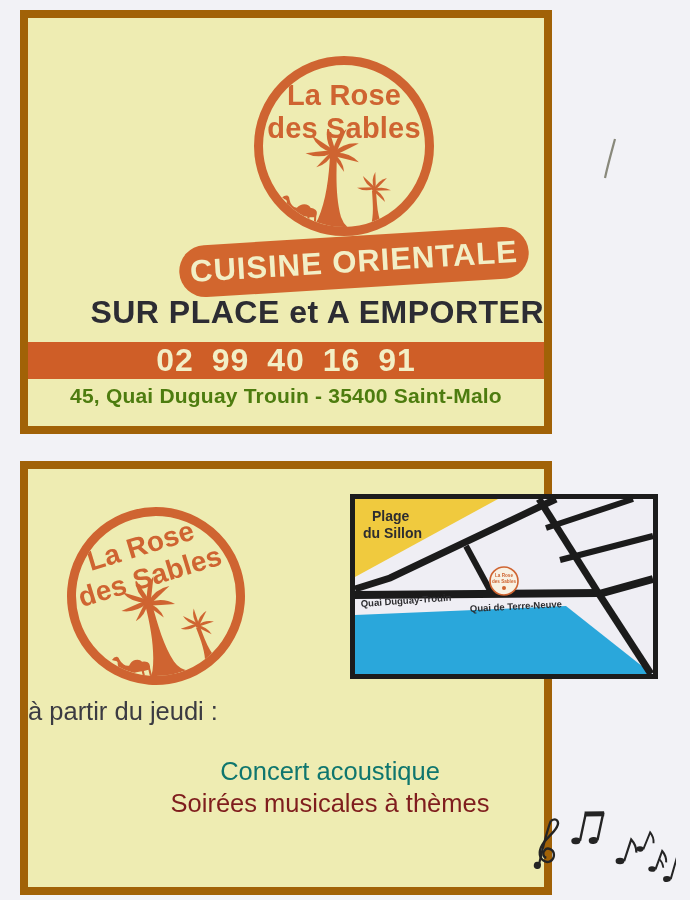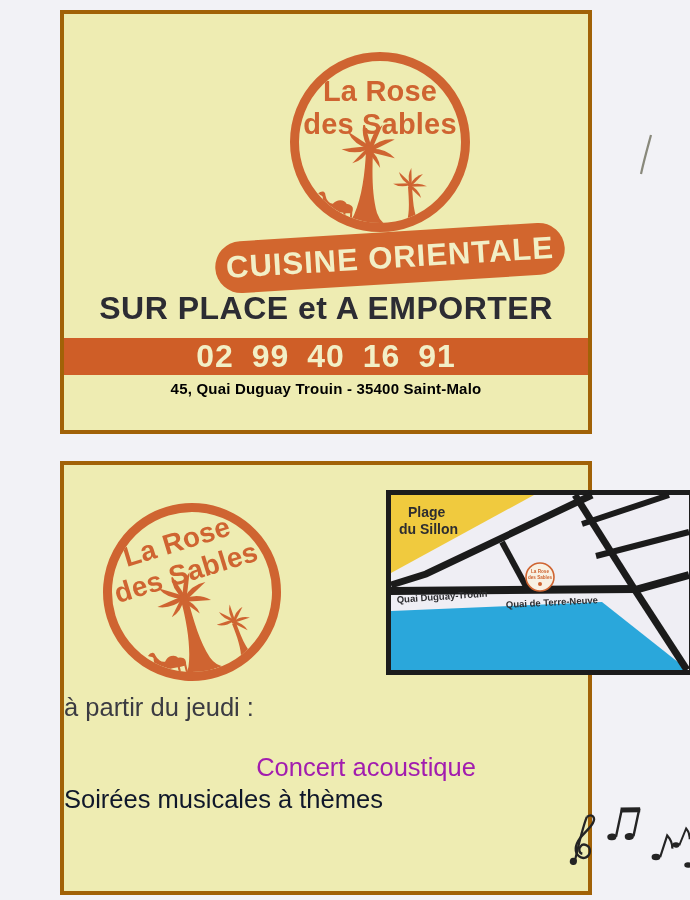--- a/index.html
+++ b/index.html
@@ -1,52 +1,52 @@
 <!DOCTYPE html>
 <html><head>
 <meta charset="utf-8">
 <style>
   html,body{margin:0;padding:0;width:690px;height:900px;background:#f2f2f6;
     font-family:"Liberation Sans",sans-serif;overflow:hidden;position:relative;}
   .card{position:absolute;left:20px;width:532px;background:#eeecb2;
-    border:4px solid #a16207;box-sizing:border-box;margin-left:40px;}
+    border:8px solid #a16207;box-sizing:border-box;}
   #card-front{top:10px;height:424px;}
   #card-back{top:461px;height:434px;}
   
   .logo-circle{position:absolute;border:9px solid #cf6431;border-radius:50%;
     background:transparent;overflow:hidden;display:flex;flex-direction:column;
     align-items:center;}
   #logo-front{left:226px;top:38px;width:162px;height:162px;}
   #logo-back{left:39px;top:38px;width:160px;height:160px;transform:rotate(-17deg);}
   .logo-title{color:#cf6431;font-weight:bold;font-size:29px;line-height:33px;
     text-align:center;padding-top:14px;letter-spacing:0.2px;}
   #logo-back .logo-title{font-size:28px;line-height:32px;padding-top:12px;}
   .palms{position:absolute;left:8px;top:64px;width:148px;height:100px;}
   #logo-back .palms{top:60px;}
   
   .badge{position:absolute;left:151px;top:218px;width:350px;height:52px;
     background:#d2662e;border-radius:28px;transform:rotate(-3.5deg);
     display:flex;align-items:center;justify-content:center;
     color:#f2efc6;font-weight:bold;font-size:31px;letter-spacing:1px;}
-  .service{position:absolute;left:0;top:276px;width:100%;text-align:center;
+  .service{position:absolute;left:0;top:276px;width:100%;text-align:right;
     color:#2c2c33;font-weight:bold;font-size:32px;letter-spacing:0.5px;}
   .phone-banner{position:absolute;left:0;top:324px;width:100%;height:37px;
     background:#cf5e27;display:flex;align-items:center;justify-content:center;
     color:#f2efc6;font-weight:bold;font-size:32px;word-spacing:8px;letter-spacing:1px;}
   .address{position:absolute;left:0;top:366px;width:100%;text-align:center;
-    color:#000000;font-weight:bold;font-size:15px;letter-spacing:0.2px;}
+    color:#4d7c0f;font-weight:bold;font-size:21px;letter-spacing:0.2px;}
   .scratch{position:absolute;left:572px;top:118px;width:22px;height:46px;}
   
   .map-wrap{position:absolute;left:322px;top:25px;width:308px;height:185px;}
   .announce{position:absolute;left:0;top:228px;width:604px;text-align:left;
     color:#3b3b42;font-size:25.5px;}
   .event1{position:absolute;left:0;top:288px;width:604px;text-align:center;
-    color:#a21caf;font-size:25.5px;}
-  .event2{position:absolute;left:0;top:320px;width:604px;text-align:left;
-    color:#0f172a;font-size:25.5px;}
+    color:#0f766e;font-size:25.5px;}
+  .event2{position:absolute;left:0;top:320px;width:604px;text-align:center;
+    color:#7f1d1d;font-size:25.5px;}
   .notes{position:absolute;left:496px;top:330px;width:152px;height:92px;}
   .map-label{font-family:"Liberation Sans",sans-serif;font-weight:bold;fill:#2d2d30;}
 </style>
 </head>
 <body>
 
 <div class="card" id="card-front">
 
   <div class="logo-circle" id="logo-front">
     <div class="logo-title">

